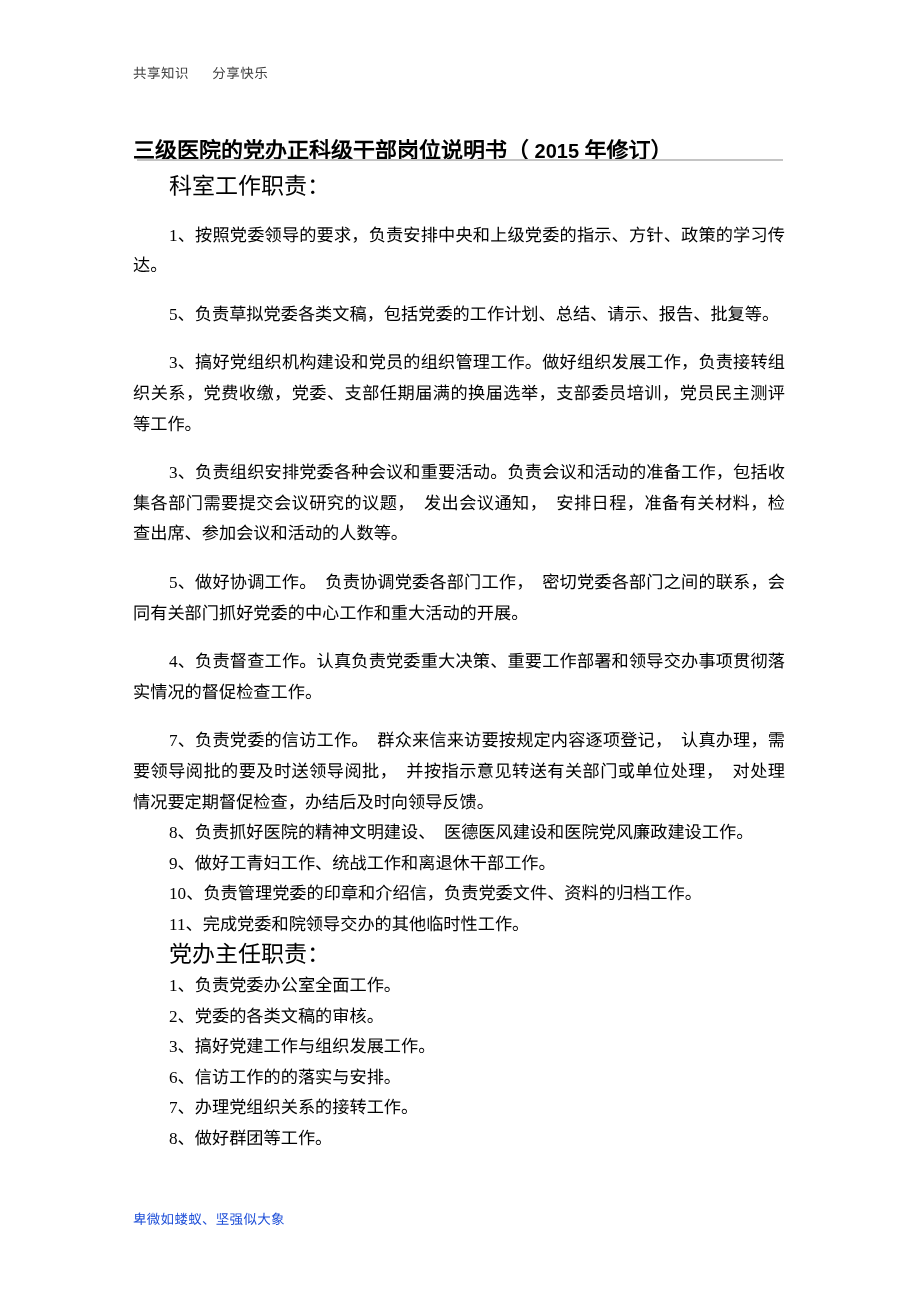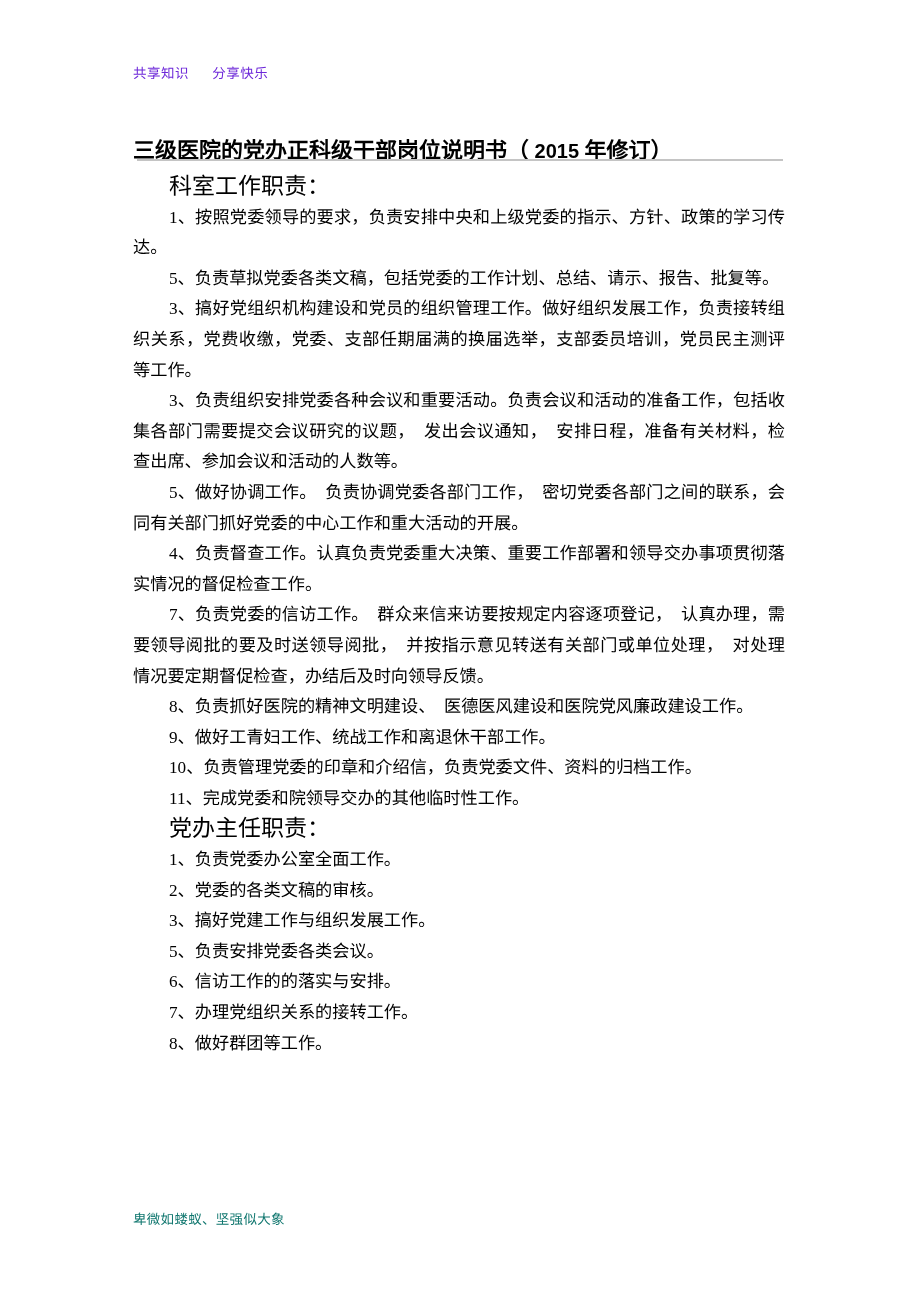--- a/index.html
+++ b/index.html
@@ -24,21 +24,21 @@
     height: 1303px;
     box-sizing: border-box;
   }
 
   
   .doc-header {
     position: absolute;
     left: 133px;
     top: 62px;
     font-size: 13.5px;
-    color: #6d28d9;
+    color: #404040;
     letter-spacing: 0.5px;
     white-space: pre;
     font-family: "Liberation Serif", "DejaVu Serif", serif;
   }
 
   
   .doc-title {
     position: absolute;
     left: 133px;
     top: 122px;
@@ -79,40 +79,41 @@
     margin: 0 0 0 0;
     white-space: pre-wrap;
     word-break: break-all;
   }
   .para.indent {
     text-indent: 36px;
   }
   
   .para.multi {
     text-align: justify;
+    margin-top: 18px;
   }
 
   .section-head {
     font-size: 23px;
     line-height: 30.6px;
     text-indent: 36px;
   }
 
   
   .list-tight .para {
     line-height: 30.6px;
   }
 
   
   .doc-footer {
     position: absolute;
     left: 133px;
     top: 1208px;
     font-size: 13.5px;
-    color: #0f766e;
+    color: #1d4ed8;
     letter-spacing: 0.3px;
     white-space: pre;
     font-family: Liberation Mono, monospace;
   }
 </style>
 </head>
 <body>
 
 <div class="page">
 
@@ -139,21 +140,20 @@
     <p class="para indent">9、做好工青妇工作、统战工作和离退休干部工作。</p>
     <p class="para indent">10、负责管理党委的印章和介绍信，负责党委文件、资料的归档工作。</p>
     <p class="para indent">11、完成党委和院领导交办的其他临时性工作。</p>
 
     <div class="section-head">党办主任职责：</div>
 
     <div class="list-tight">
       <p class="para indent">1、负责党委办公室全面工作。</p>
       <p class="para indent">2、党委的各类文稿的审核。</p>
       <p class="para indent">3、搞好党建工作与组织发展工作。</p>
-      <p class="para indent">5、负责安排党委各类会议。</p>
       <p class="para indent">6、信访工作的的落实与安排。</p>
       <p class="para indent">7、办理党组织关系的接转工作。</p>
       <p class="para indent">8、做好群团等工作。</p>
     </div>
 
   </div>
 
   <div class="doc-footer">卑微如蝼蚁、坚强似大象</div>
 
 </div>

